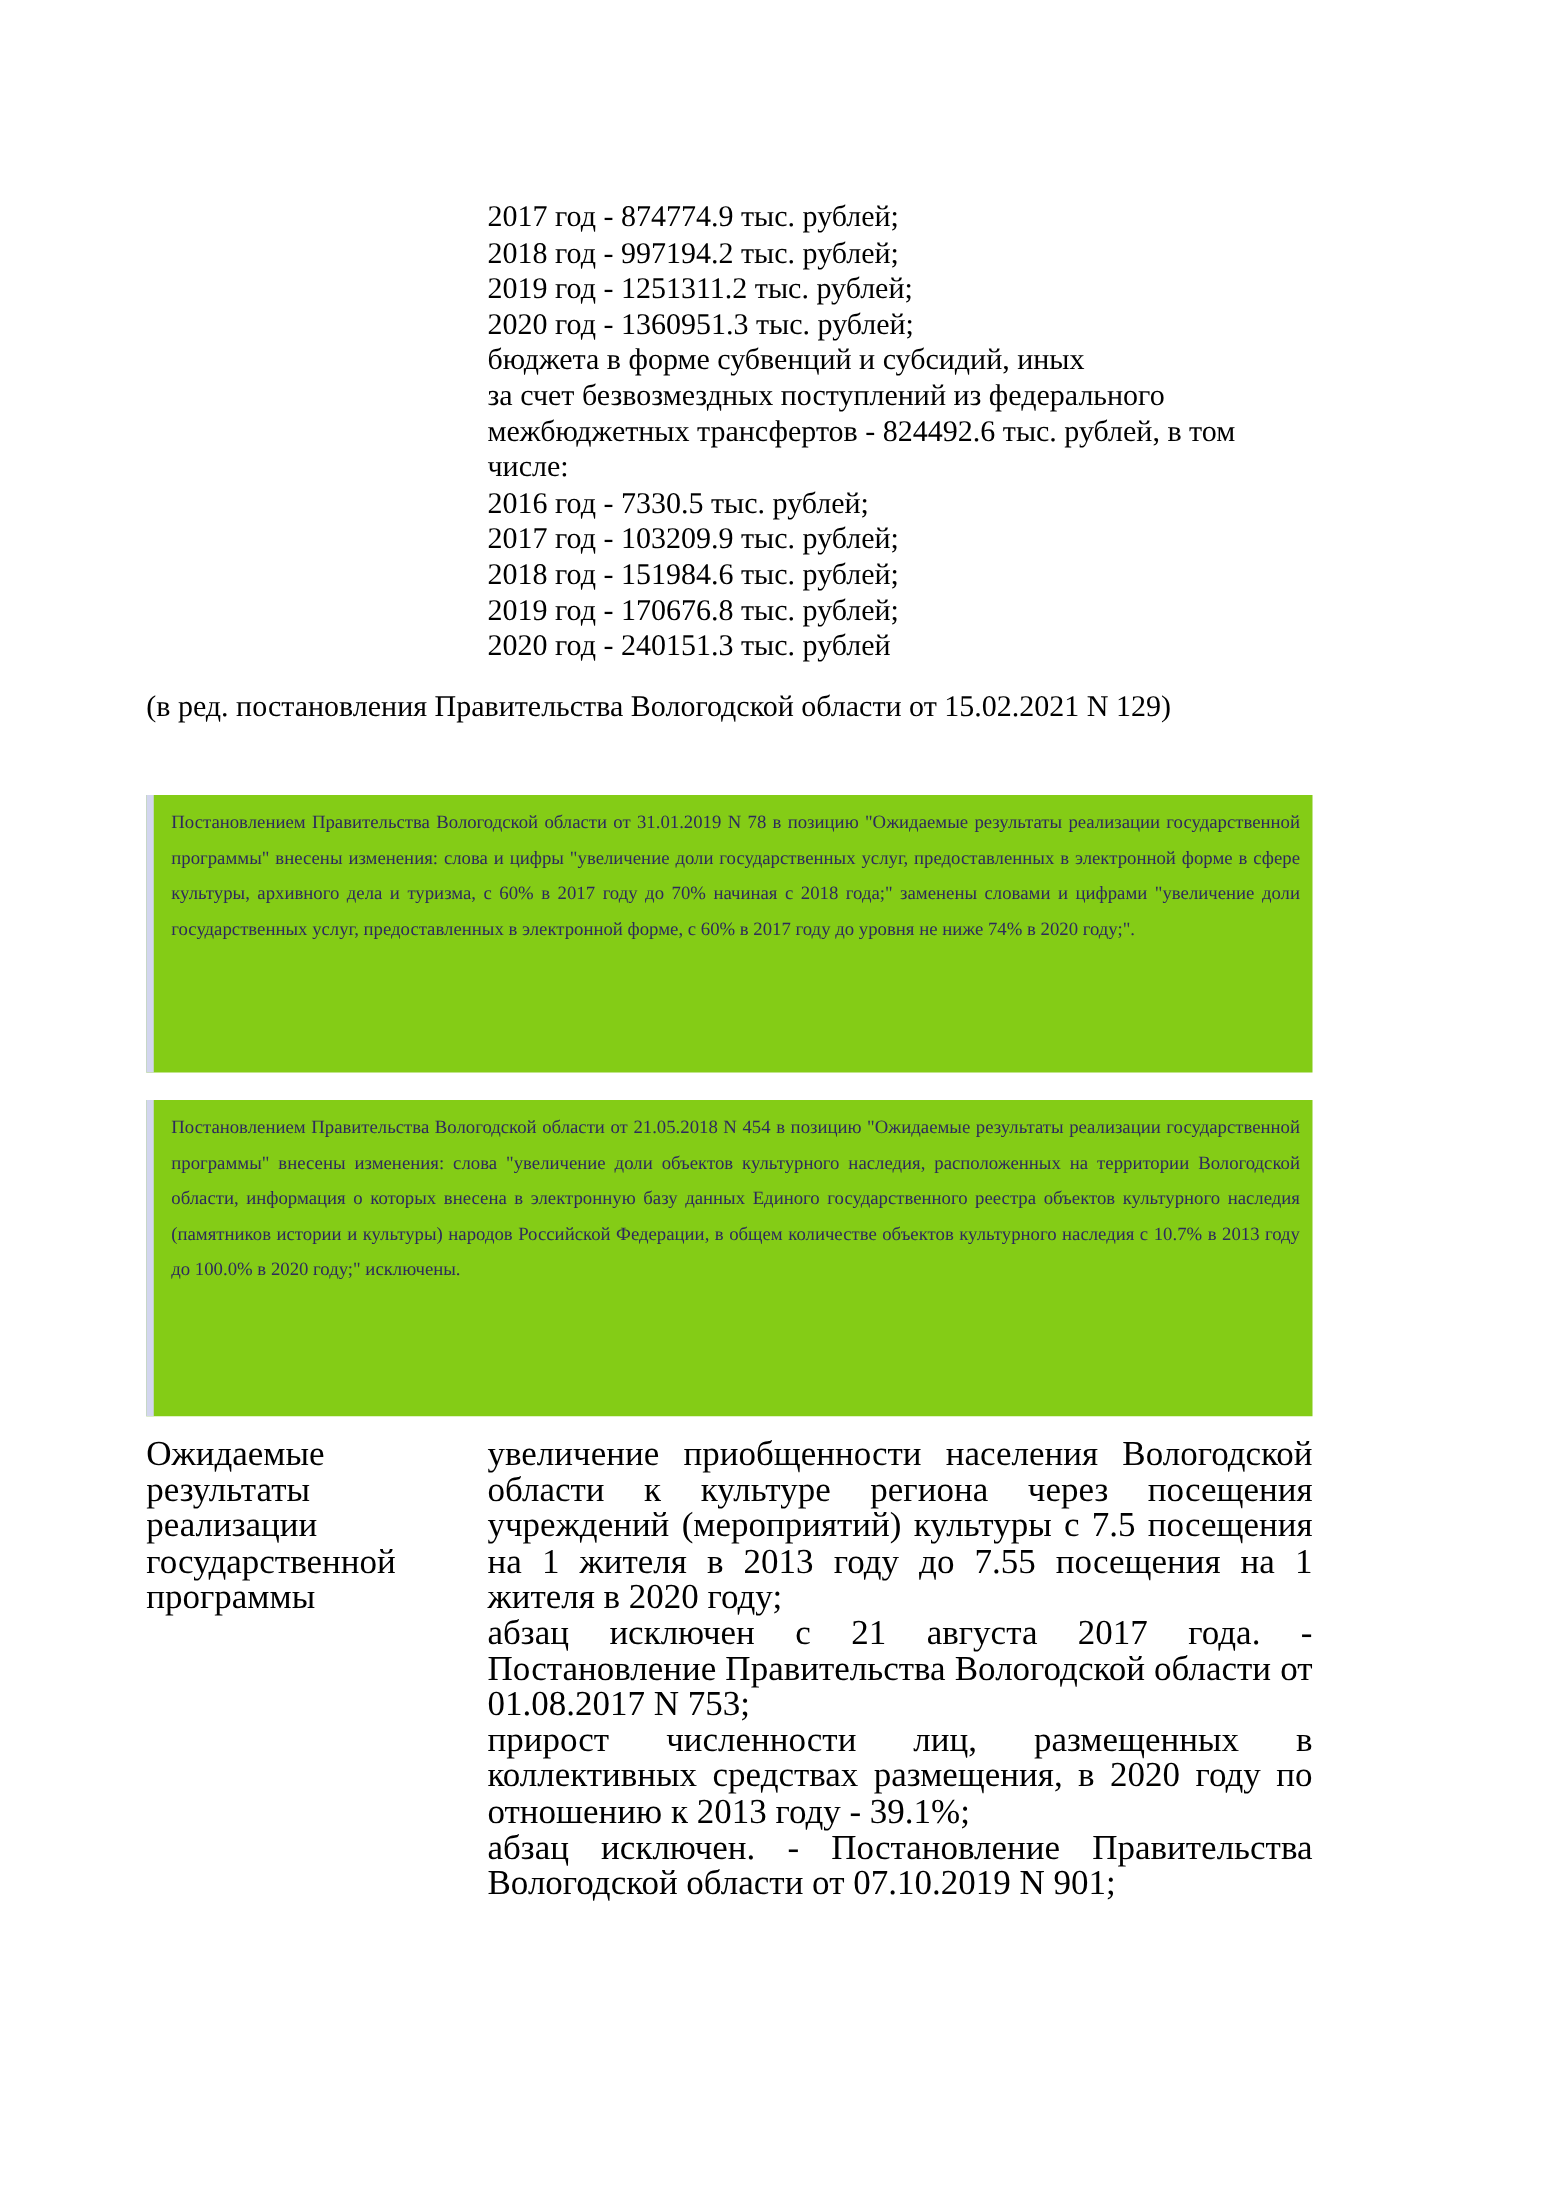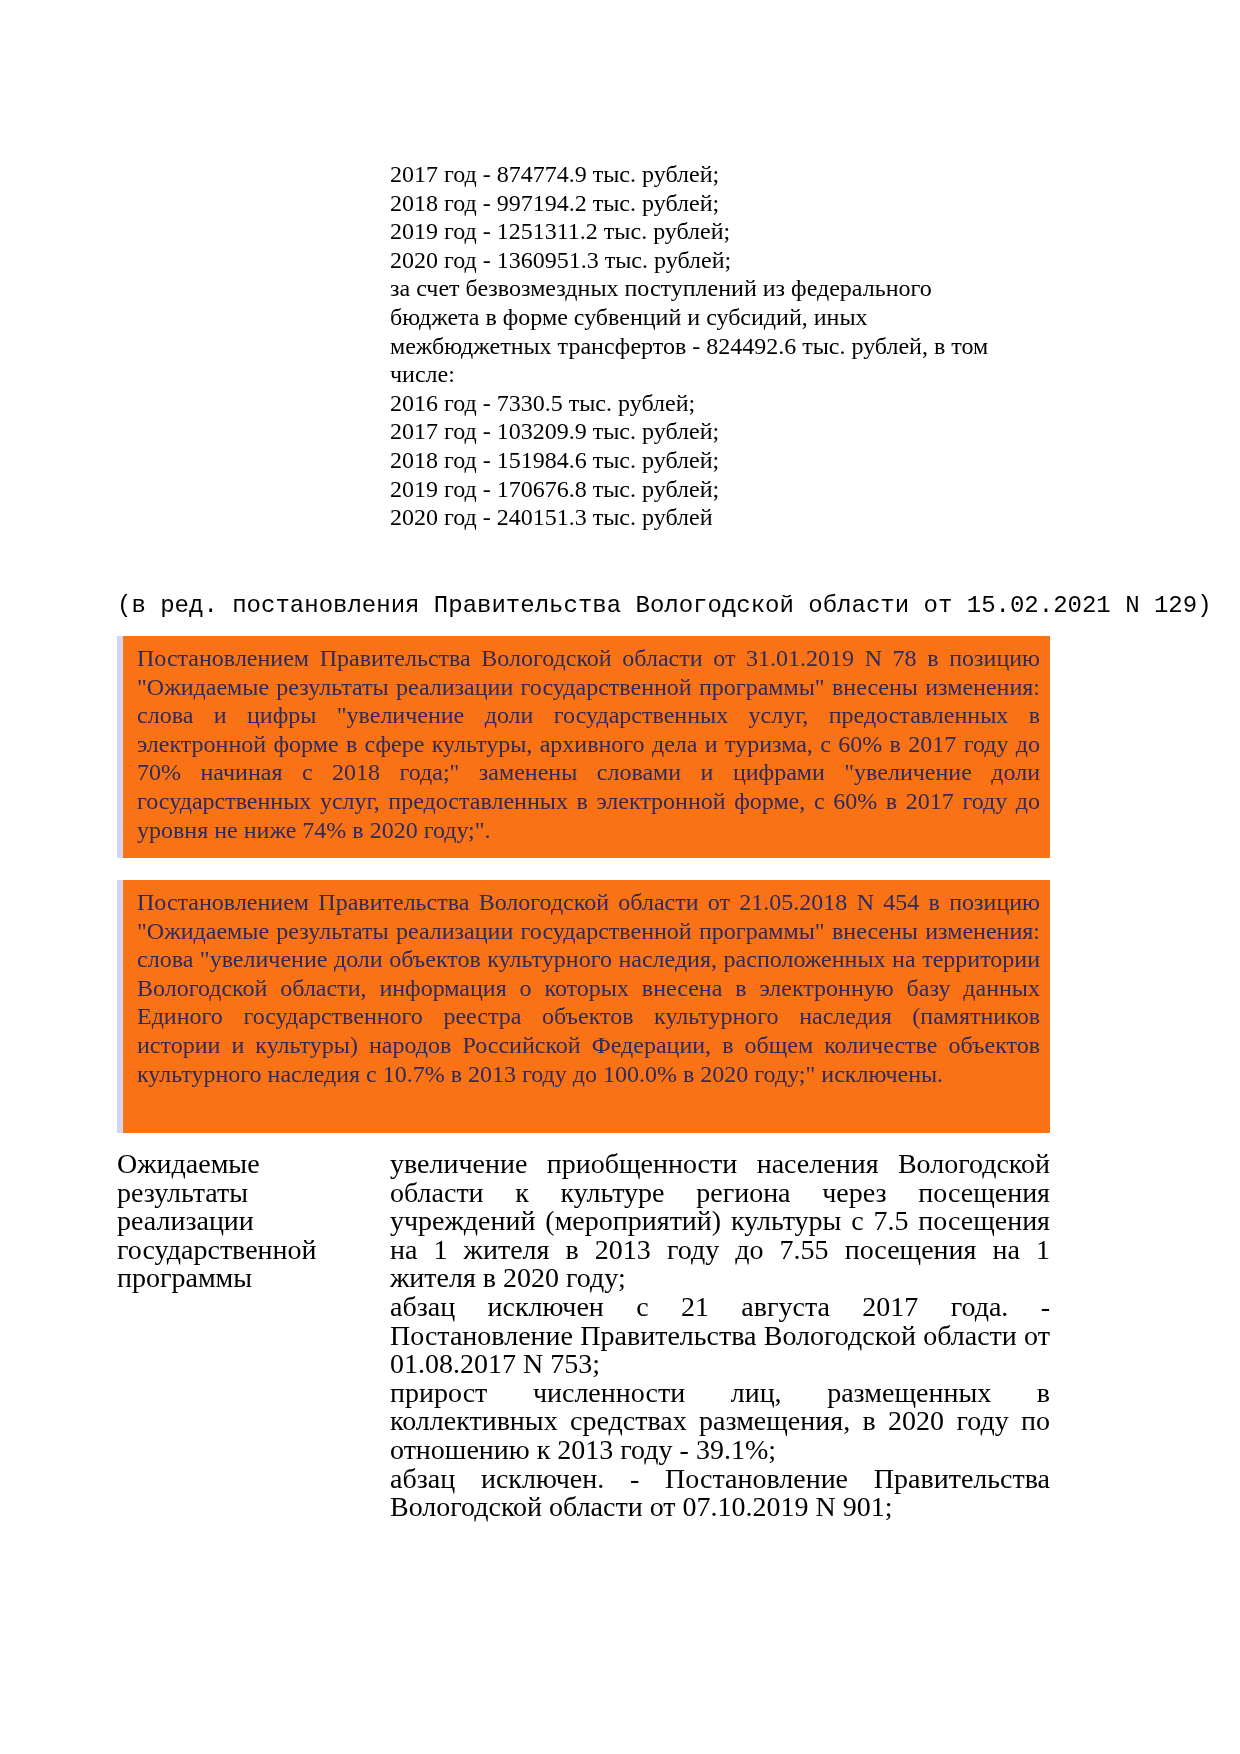--- a/index.html
+++ b/index.html
@@ -26,36 +26,35 @@
       left: 390px;
       top: 160px;
       width: 640px;
       font-size: 24px;
       line-height: 28.6px;
     }
     .fin-block .line { display: block; white-space: nowrap; }
     .edition-note {
       position: absolute;
       left: 117px;
-      top: 592px;
+      top: 552px;
       font-size: 24px;
       line-height: 28px;
       white-space: nowrap;
-      font-family: Liberation Mono, monospace;
     }
     .note-box {
       position: absolute;
       left: 117px;
       width: 933px;
-      background: #f97316;
+      background: #84cc16;
       border-left: 6px solid #d3d6ef;
       box-sizing: border-box;
       padding: 8px 10px 8px 14px;
       color: #2e2a5c;
-      font-size: 24px;
+      font-size: 15px;
       line-height: 28.6px;
       text-align: justify;
     }
     .note-box.n1 { top: 636px; height: 222px; }
     .note-box.n2 { top: 880px; height: 253px; }
     .results-table {
       position: absolute;
       left: 117px;
       top: 1150px;
       width: 933px;
@@ -80,22 +79,22 @@
 </head>
 <body>
 
 <div class="page">
 
   <div class="fin-block">
     <span class="line">2017 год - 874774.9 тыс. рублей;</span>
     <span class="line">2018 год - 997194.2 тыс. рублей;</span>
     <span class="line">2019 год - 1251311.2 тыс. рублей;</span>
     <span class="line">2020 год - 1360951.3 тыс. рублей;</span>
+    <span class="line">бюджета в форме субвенций и субсидий, иных</span>
     <span class="line">за счет безвозмездных поступлений из федерального</span>
-    <span class="line">бюджета в форме субвенций и субсидий, иных</span>
     <span class="line">межбюджетных трансфертов - 824492.6 тыс. рублей, в том</span>
     <span class="line">числе:</span>
     <span class="line">2016 год - 7330.5 тыс. рублей;</span>
     <span class="line">2017 год - 103209.9 тыс. рублей;</span>
     <span class="line">2018 год - 151984.6 тыс. рублей;</span>
     <span class="line">2019 год - 170676.8 тыс. рублей;</span>
     <span class="line">2020 год - 240151.3 тыс. рублей</span>
   </div>
 
   <div class="edition-note">(в ред. постановления Правительства Вологодской области от 15.02.2021 N 129)</div>

